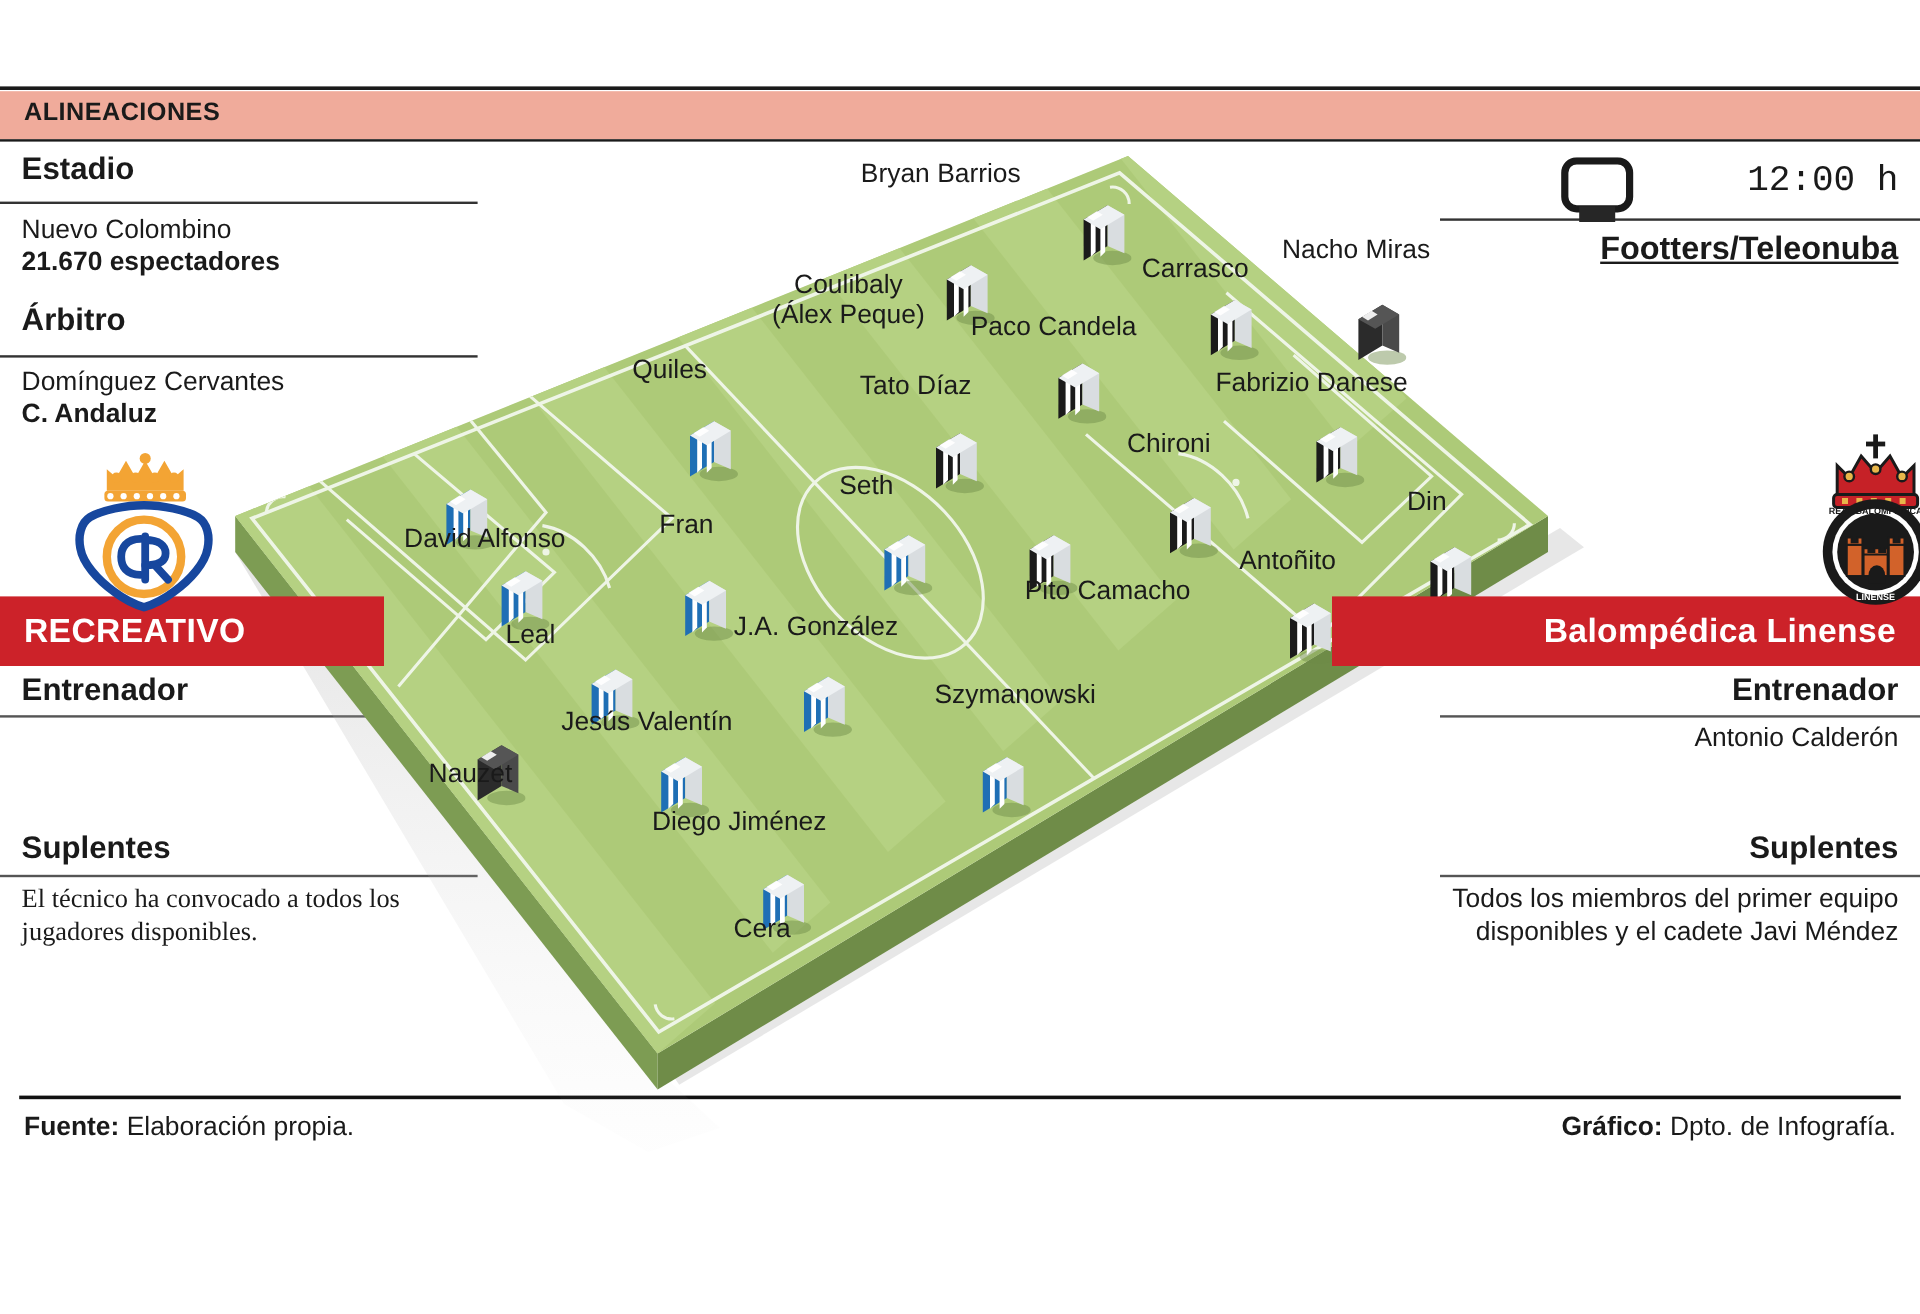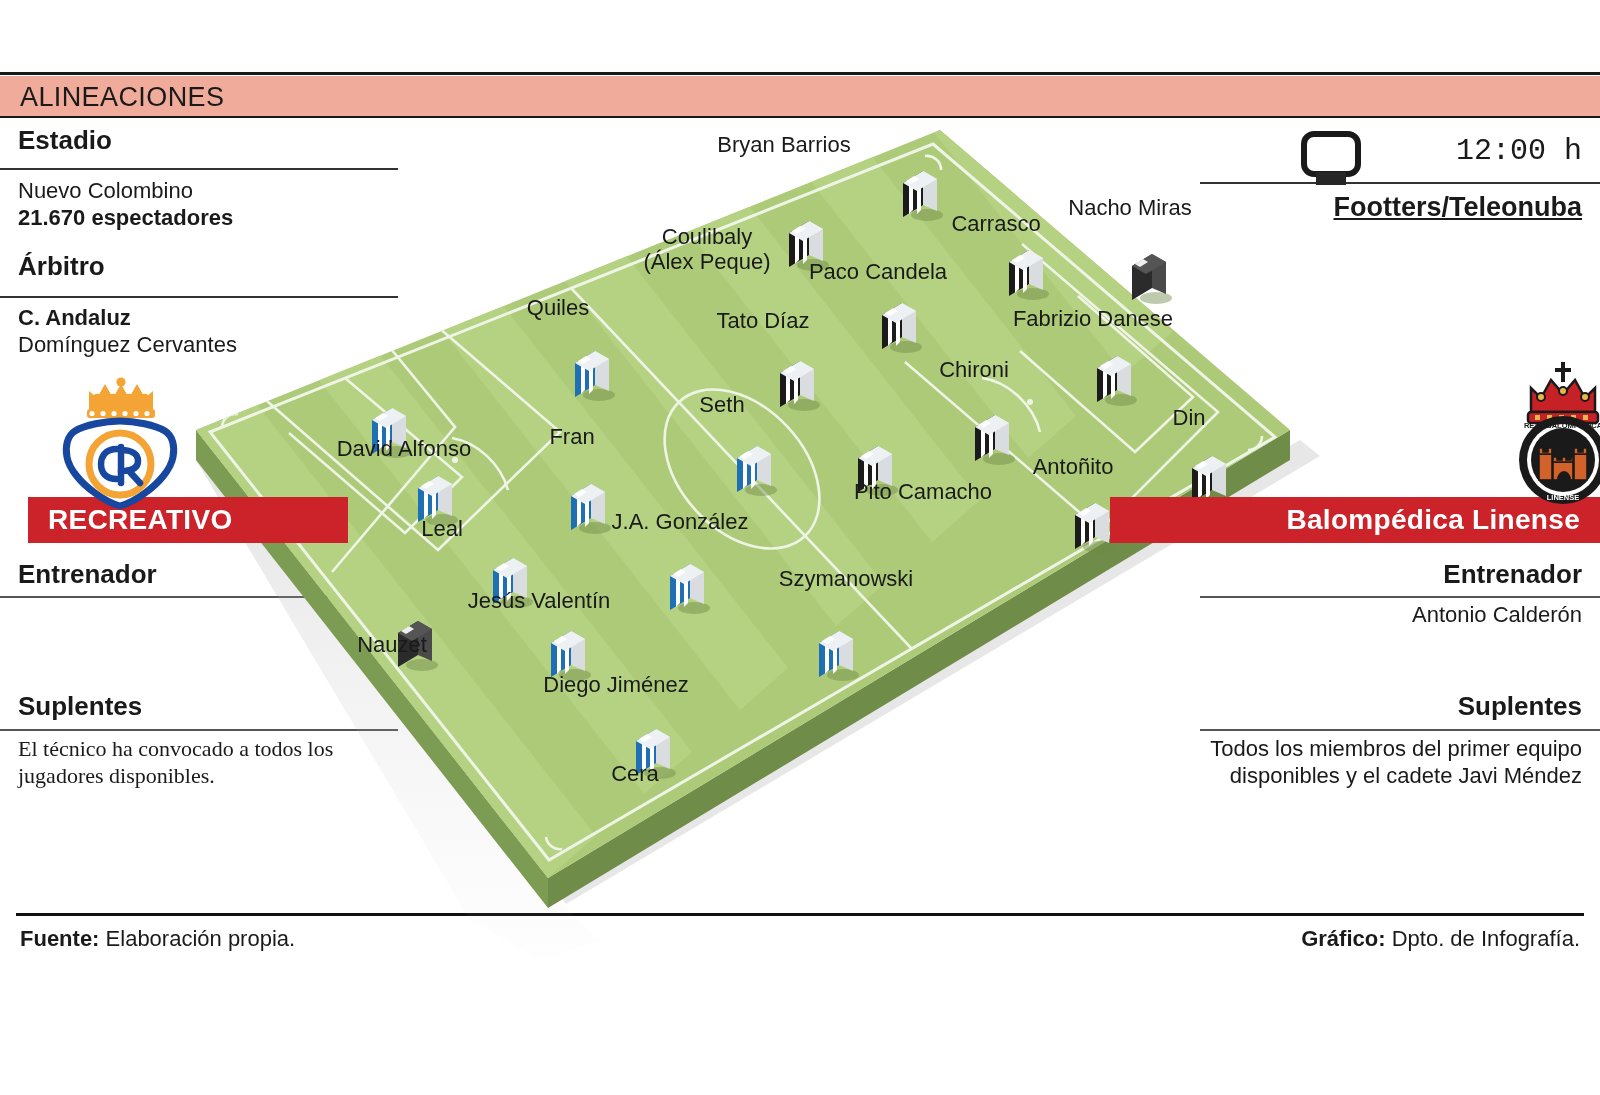--- a/index.html
+++ b/index.html
@@ -8,36 +8,36 @@
     font-family:"Liberation Sans", sans-serif;color:#1a1a1a;overflow:hidden;
   }
   .stage{position:absolute;left:0;top:0;width:1600px;height:1095px;}
 
   
   .hdr-bar{
     position:absolute;left:0;top:76px;width:1600px;height:40px;
     background:#f0ab9b;
   }
   .hdr-bar .title{
-    position:absolute;left:20px;top:6px;font-size:27px;font-weight:normal;
+    position:absolute;left:20px;top:6px;font-size:21px;font-weight:bold;
     letter-spacing:.4px;color:#1a1a1a;
   }
   .rule{position:absolute;background:#1a1a1a;}
   .lbl-big{font-size:26px;font-weight:bold;line-height:1.25;}
   .val{font-size:22px;line-height:1.22;}
 
   .leftblock{position:absolute;left:18px;width:380px;z-index:40;}
 
   
   .rcol{position:absolute;right:18px;width:400px;text-align:right;z-index:40;}
 
   
   .ribbon{
-    position:absolute;height:46px;background:#cc2229;z-index:45;
-    display:flex;align-items:center;margin-left:28px;
+    position:absolute;height:58px;background:#cc2229;z-index:45;
+    display:flex;align-items:center;
   }
   .ribbon span{
     color:#ffffff;font-size:28px;font-weight:bold;letter-spacing:.3px;
   }
   #ribbon-left{left:0;top:497px;width:300px;padding-left:20px;}
   #ribbon-right{right:0;top:497px;width:470px;justify-content:flex-end;padding-right:20px;}
 
   
   .crest{position:absolute;z-index:46;}
 
@@ -501,22 +501,22 @@
   <div class="leftblock" style="top:178px;">
     <div class="val">Nuevo Colombino</div>
     <div class="val" style="font-weight:bold;">21.670 espectadores</div>
   </div>
 
   <div class="leftblock" style="top:250px;">
     <div class="lbl-big">Árbitro</div>
   </div>
   <div class="rule" style="left:0;top:296px;width:398px;height:2px;background:#333;"></div>
   <div class="leftblock" style="top:305px;">
+    <div class="val">Domínguez Cervantes</div>
     <div class="val" style="font-weight:bold;">C. Andaluz</div>
-    <div class="val">Domínguez Cervantes</div>
   </div>
 
   <div class="crest" style="left:45px;top:365px;width:150px;height:145px;">
     <svg width="150" height="145" viewBox="0 0 150 145">
 
       <g fill="#f3a434">
         <path d="M44,44 L44,26 L52,33 L60,19 L68,33 L76,19 L84,33 L92,19 L100,33 L108,26 L108,44 Z"></path>
         <rect x="42" y="44" width="68" height="9" rx="3"></rect>
         <circle cx="52" cy="33" r="4.2"></circle>
           <circle cx="68" cy="33" r="4.2"></circle>

